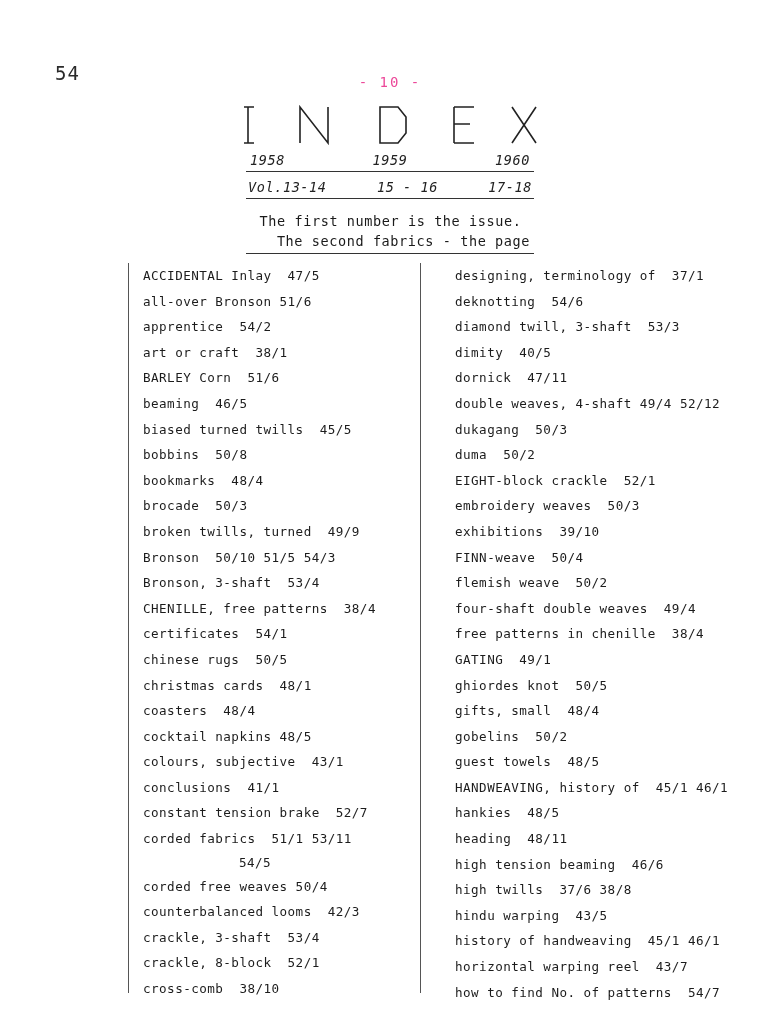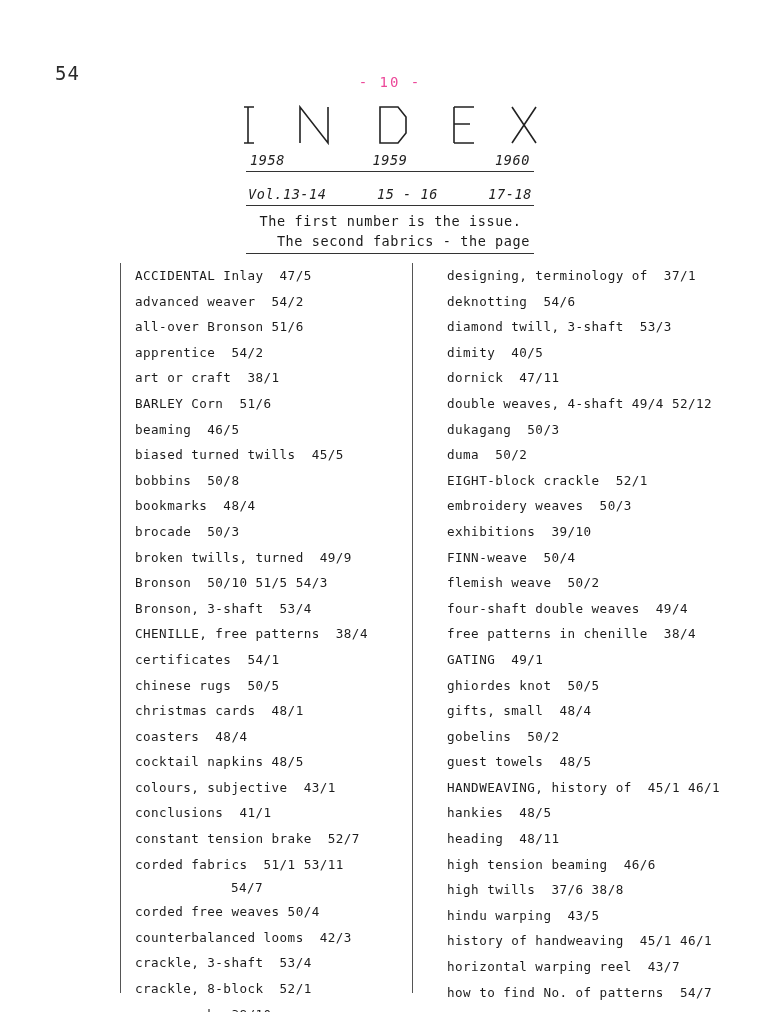--- a/index.html
+++ b/index.html
@@ -61,21 +61,21 @@
     display: flex;
     justify-content: space-between;
     padding: 0 4px 3px 4px;
     border-bottom: 1.3px solid #333;
   }
   .vol-row {
     display: flex;
     justify-content: space-between;
     padding: 4px 2px 3px 2px;
     border-bottom: 1.3px solid #333;
-    margin-top: 10px;
+    margin-top: 3px;
   }
   .note-line1 {
     position: absolute;
     left: 1px;
     right: 0;
     top: 213px;
     text-align: center;
     font-size: 13.5px;
     letter-spacing: 0.6px;
   }
@@ -95,20 +95,21 @@
     text-align: right;
     padding-right: 4px;
   }
   .columns {
     position: absolute;
     left: 120px;
     top: 263px;
     width: 600px;
     height: 730px;
     display: flex;
+    justify-content: flex-end;
   }
   .col {
     position: relative;
     box-sizing: border-box;
   }
   .col-left {
     width: 268px;
     padding-left: 14px;
     border-left: 1.4px solid #555;
   }
@@ -168,21 +169,20 @@
   </div>
 
   <div class="note-line1">The first number is the issue.</div>
   <div class="note-line2-wrap">
     <span class="note-line2">The second fabrics - the page</span>
   </div>
 
   <div class="columns">
     <div class="col col-left" id="col-left">
         <div class="entry">ACCIDENTAL Inlay  47/5</div>
-        <div class="entry">advanced weaver  54/2</div>
         <div class="entry">all-over Bronson 51/6</div>
         <div class="entry">apprentice  54/2</div>
         <div class="entry">art or craft  38/1</div>
         <div class="entry">BARLEY Corn  51/6</div>
         <div class="entry">beaming  46/5</div>
         <div class="entry">biased turned twills  45/5</div>
         <div class="entry">bobbins  50/8</div>
         <div class="entry">bookmarks  48/4</div>
         <div class="entry">brocade  50/3</div>
         <div class="entry">broken twills, turned  49/9</div>
@@ -191,21 +191,21 @@
         <div class="entry">CHENILLE, free patterns  38/4</div>
         <div class="entry">certificates  54/1</div>
         <div class="entry">chinese rugs  50/5</div>
         <div class="entry">christmas cards  48/1</div>
         <div class="entry">coasters  48/4</div>
         <div class="entry">cocktail napkins 48/5</div>
         <div class="entry">colours, subjective  43/1</div>
         <div class="entry">conclusions  41/1</div>
         <div class="entry">constant tension brake  52/7</div>
         <div class="entry">corded fabrics  51/1 53/11</div>
-        <div class="entry cont">54/7</div>
+        <div class="entry cont">54/5</div>
         <div class="entry">corded free weaves 50/4</div>
         <div class="entry">counterbalanced looms  42/3</div>
         <div class="entry">crackle, 3-shaft  53/4</div>
         <div class="entry">crackle, 8-block  52/1</div>
         <div class="entry">cross-comb  38/10</div>
       </div>
     <div class="col col-right" id="col-right">
         <div class="entry">designing, terminology of  37/1</div>
         <div class="entry">deknotting  54/6</div>
         <div class="entry">diamond twill, 3-shaft  53/3</div>

